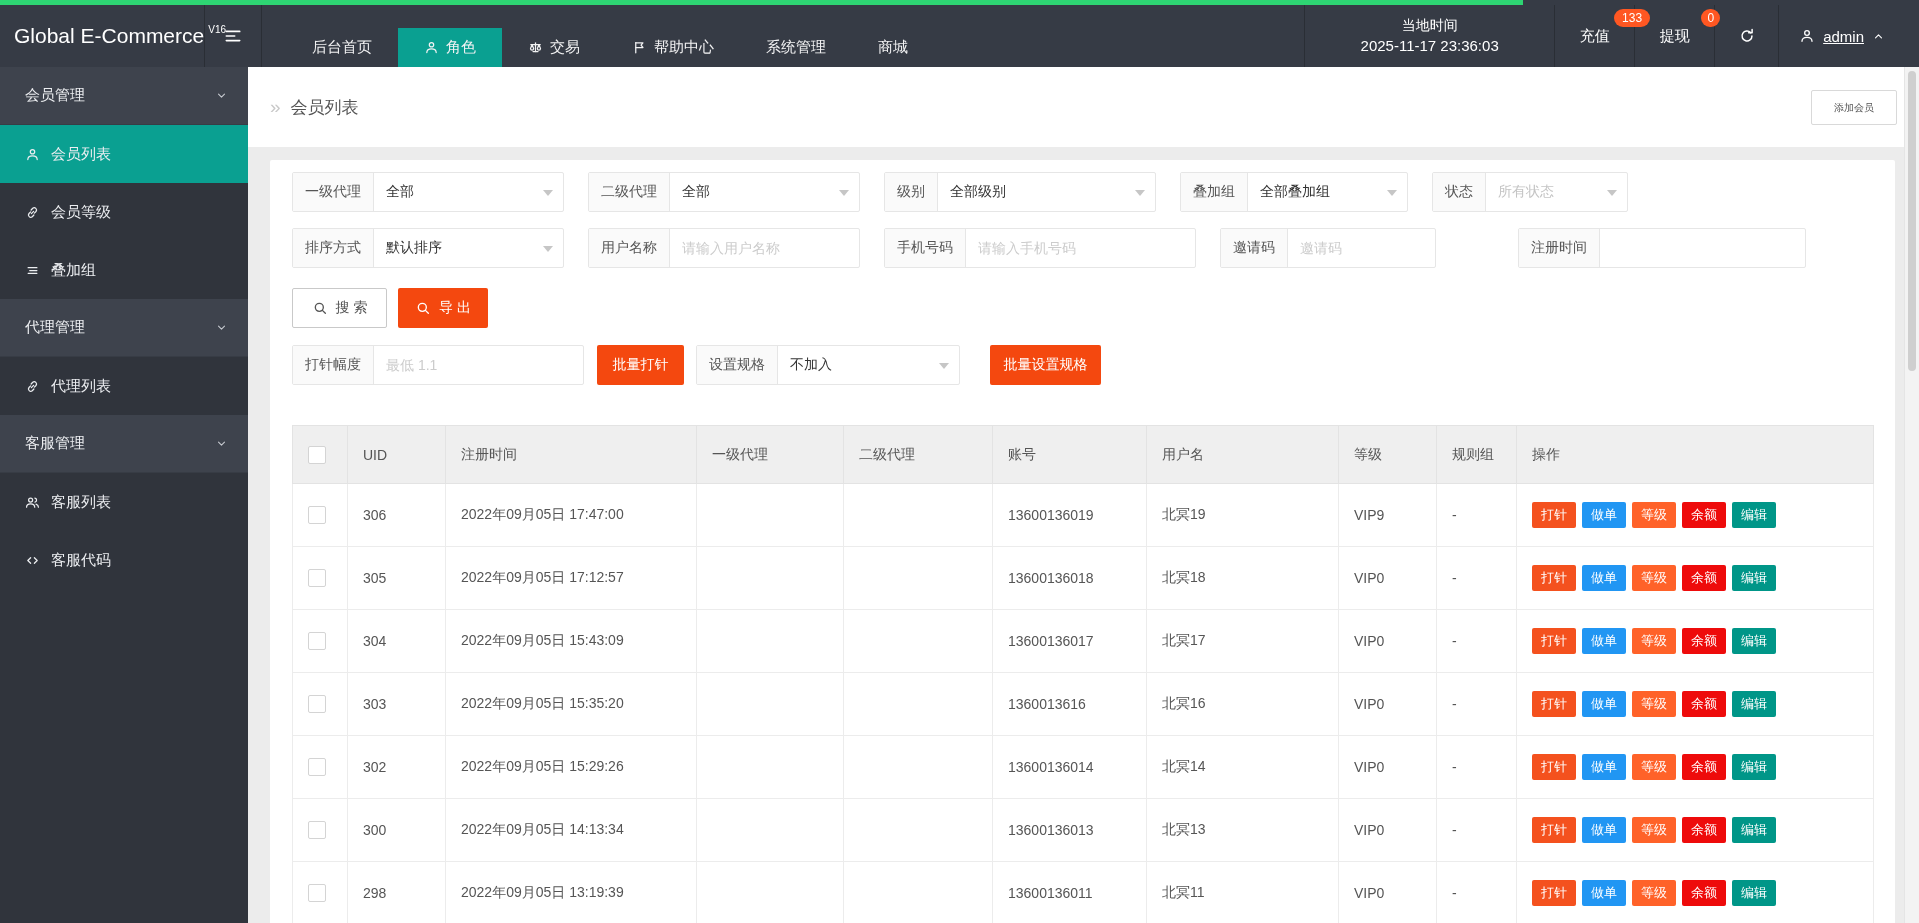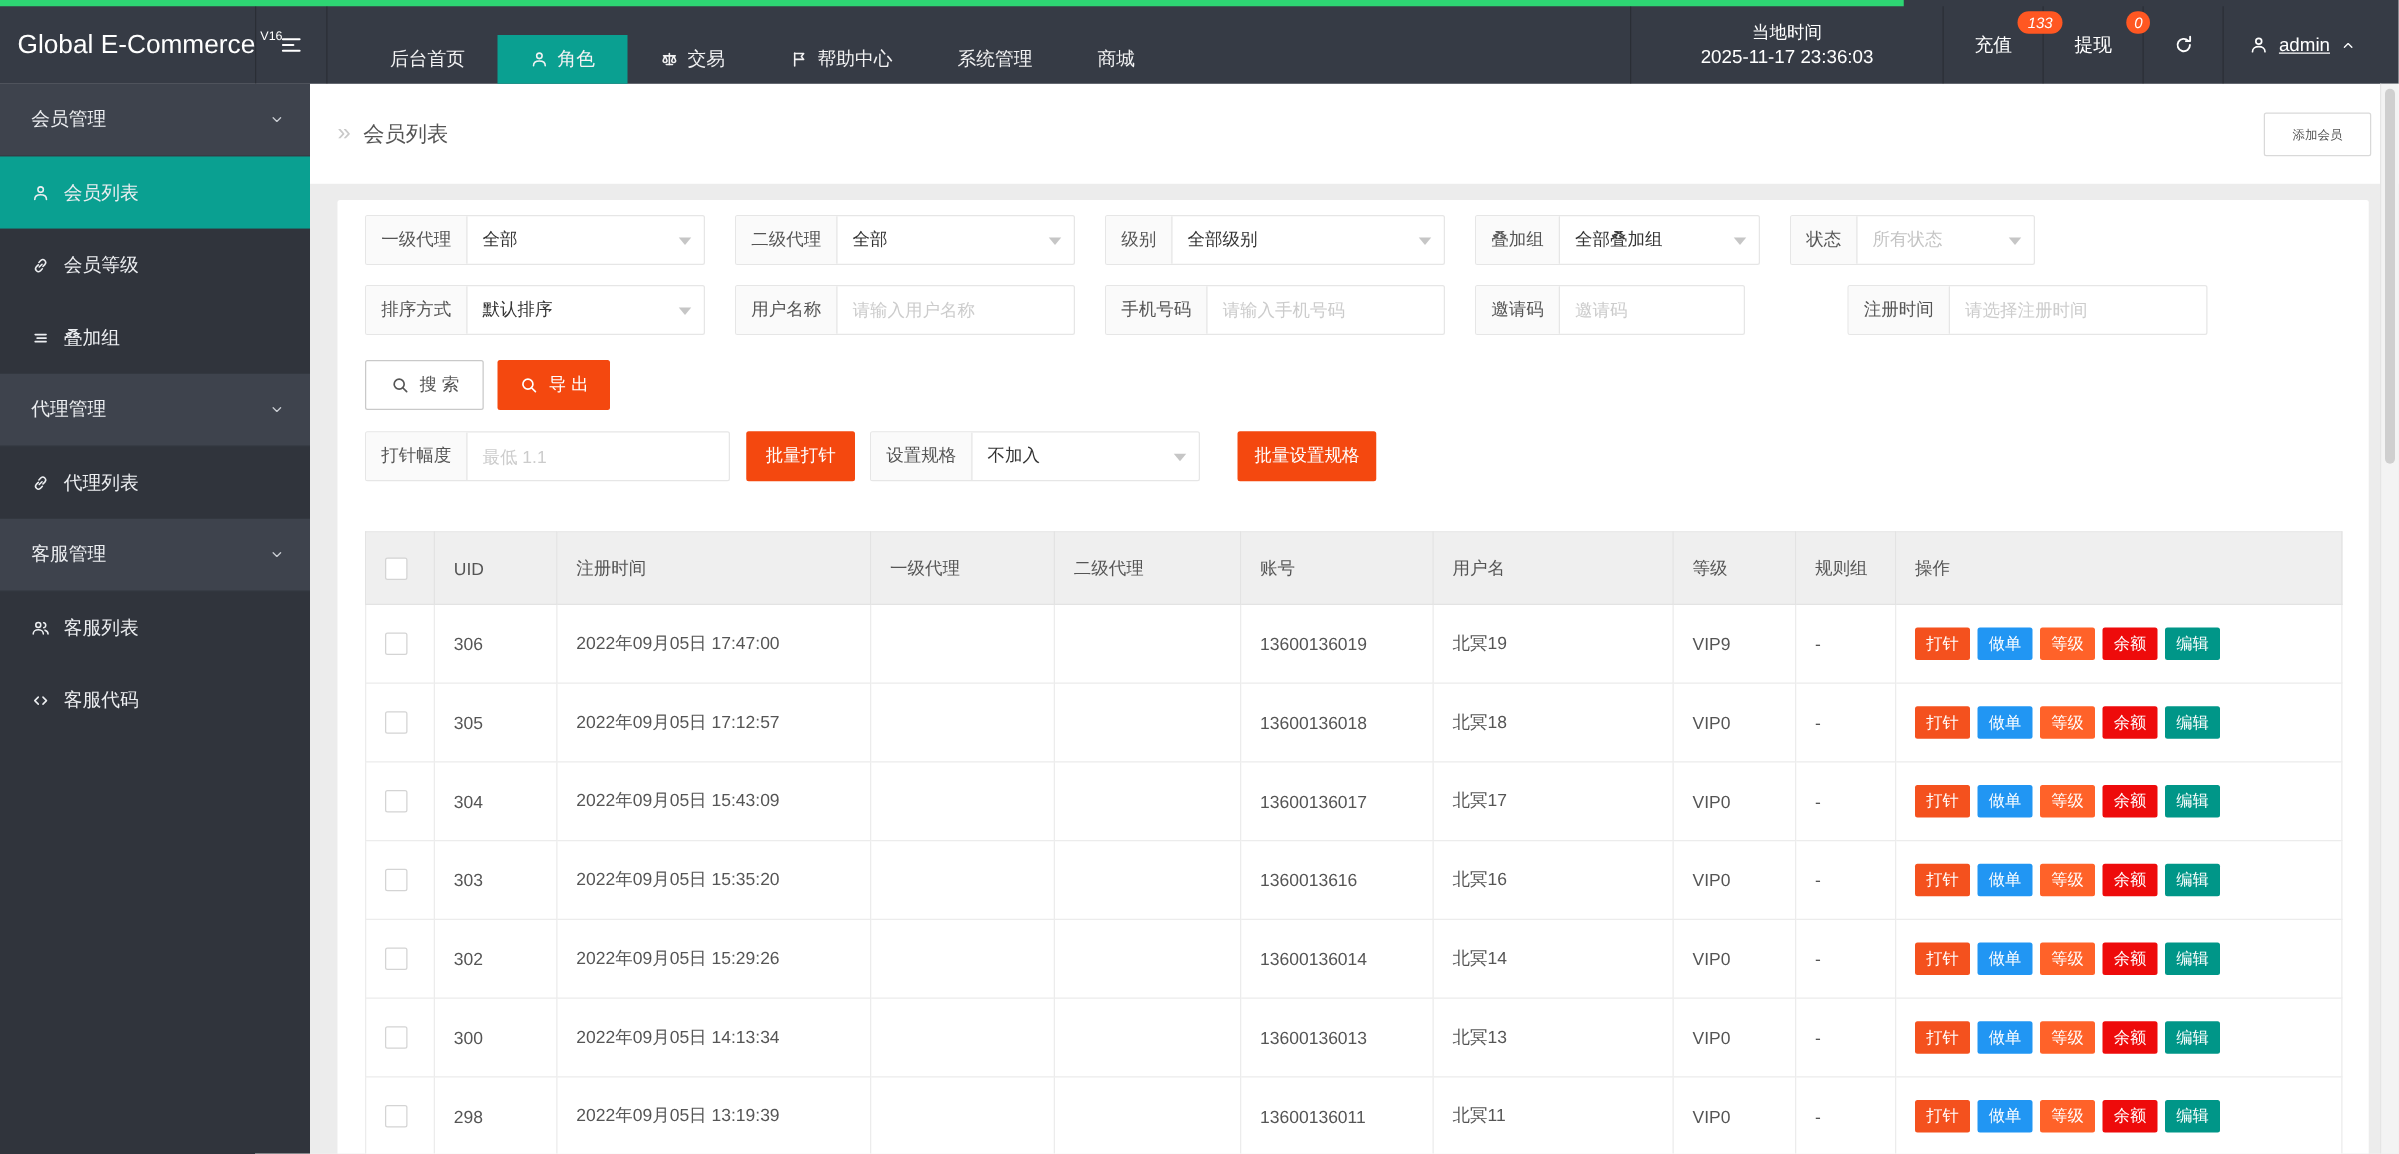--- a/index.html
+++ b/index.html
@@ -16,21 +16,21 @@
   .tb-burger{position:absolute;left:205px;top:5px;width:56px;height:62px;display:flex;align-items:center;justify-content:center;color:#fff;cursor:pointer;}
   .main-nav{position:absolute;left:286px;top:5px;height:62px;display:flex;}
   .nav-item{display:flex;align-items:center;gap:7px;padding:0 26px;color:#f2f2f3;font-size:15px;cursor:pointer;white-space:nowrap;margin-top:23px;}
   .nav-item.active{background:#0aa091;}
   .tb-right{position:absolute;right:14px;top:5px;height:62px;display:flex;align-items:stretch;color:#fff;}
   .tb-cell{display:flex;align-items:center;justify-content:center;position:relative;border-left:1px solid rgba(0,0,0,.22);cursor:pointer;}
   .time-cell{width:250px;flex-direction:column;line-height:1.45;cursor:default;}
   .time-label{font-size:14px;}
   .time-value{font-size:15px;}
   .rc-cell{width:80px;font-size:15px;}
-  .badge{position:absolute;top:4px;right:-16px;background:#ff5722;color:#fff;font-size:12px;line-height:1;padding:3px 8px;border-radius:9px;z-index:3;font-style:italic;}
+  .badge{position:absolute;top:4px;right:-16px;background:#ff5722;color:#fff;font-size:12px;line-height:1;padding:3px 8px;border-radius:9px;z-index:3;}
   .badge.small{right:-6px;padding:3px 6px;}
   .refresh-cell{width:64px;}
   .admin-cell{padding:0 20px;gap:8px;font-size:15px;text-decoration:underline;}
 
   
   .sidebar{position:absolute;top:67px;left:0;width:248px;bottom:0;background:#30343c;color:#eceef1;z-index:4;}
   .sb-head{height:58px;display:flex;align-items:center;padding-left:25px;background:#3e434d;font-size:15px;position:relative;cursor:pointer;border-bottom:1px solid rgba(0,0,0,.10);}
   .sb-chev{position:absolute;right:20px;color:#c7cbd1;}
   .sb-item{height:58px;display:flex;align-items:center;gap:11px;padding-left:25px;font-size:15px;cursor:pointer;background:#30343c;}
   .sb-item.active{background:#0aa091;}
@@ -280,31 +280,30 @@
           <span class="fg-lab">排序方式</span>
           <span class="fg-val">
             <span>默认排序</span>
             <i class="caret"></i>
           </span>
         </div>
         <div class="fg" style="width: 272px;">
           <span class="fg-lab">用户名称</span>
           <input class="fg-inp" placeholder="请输入用户名称" style="">
         </div>
-        <div class="fg" style="width: 272px;">
+        <div class="fg" style="width: 312px;">
           <span class="fg-lab">手机号码</span>
           <input class="fg-inp" placeholder="请输入手机号码" style="">
         </div>
         <div class="fg" style="width: 216px;">
           <span class="fg-lab">邀请码</span>
           <input class="fg-inp" placeholder="邀请码" style="">
         </div>
         <div class="fg" style="width: 288px; margin-left: 58px;">
           <span class="fg-lab">注册时间</span>
-          <input class="fg-inp" placeholder="请选择注册时间" style="">
         </div>
       </div>
     <div class="btn-row">
       <div class="btn btn-outline" id="searchBtn">
           <svg class="" viewBox="0 0 24 24" width="16" height="16" fill="none" stroke="currentColor" stroke-width="2" stroke-linecap="round" stroke-linejoin="round">
             <circle cx="11" cy="11" r="6"></circle>
             <path d="M15.6 15.6L20 20"></path>
           </svg>
         <span>搜 索</span>
       </div>

